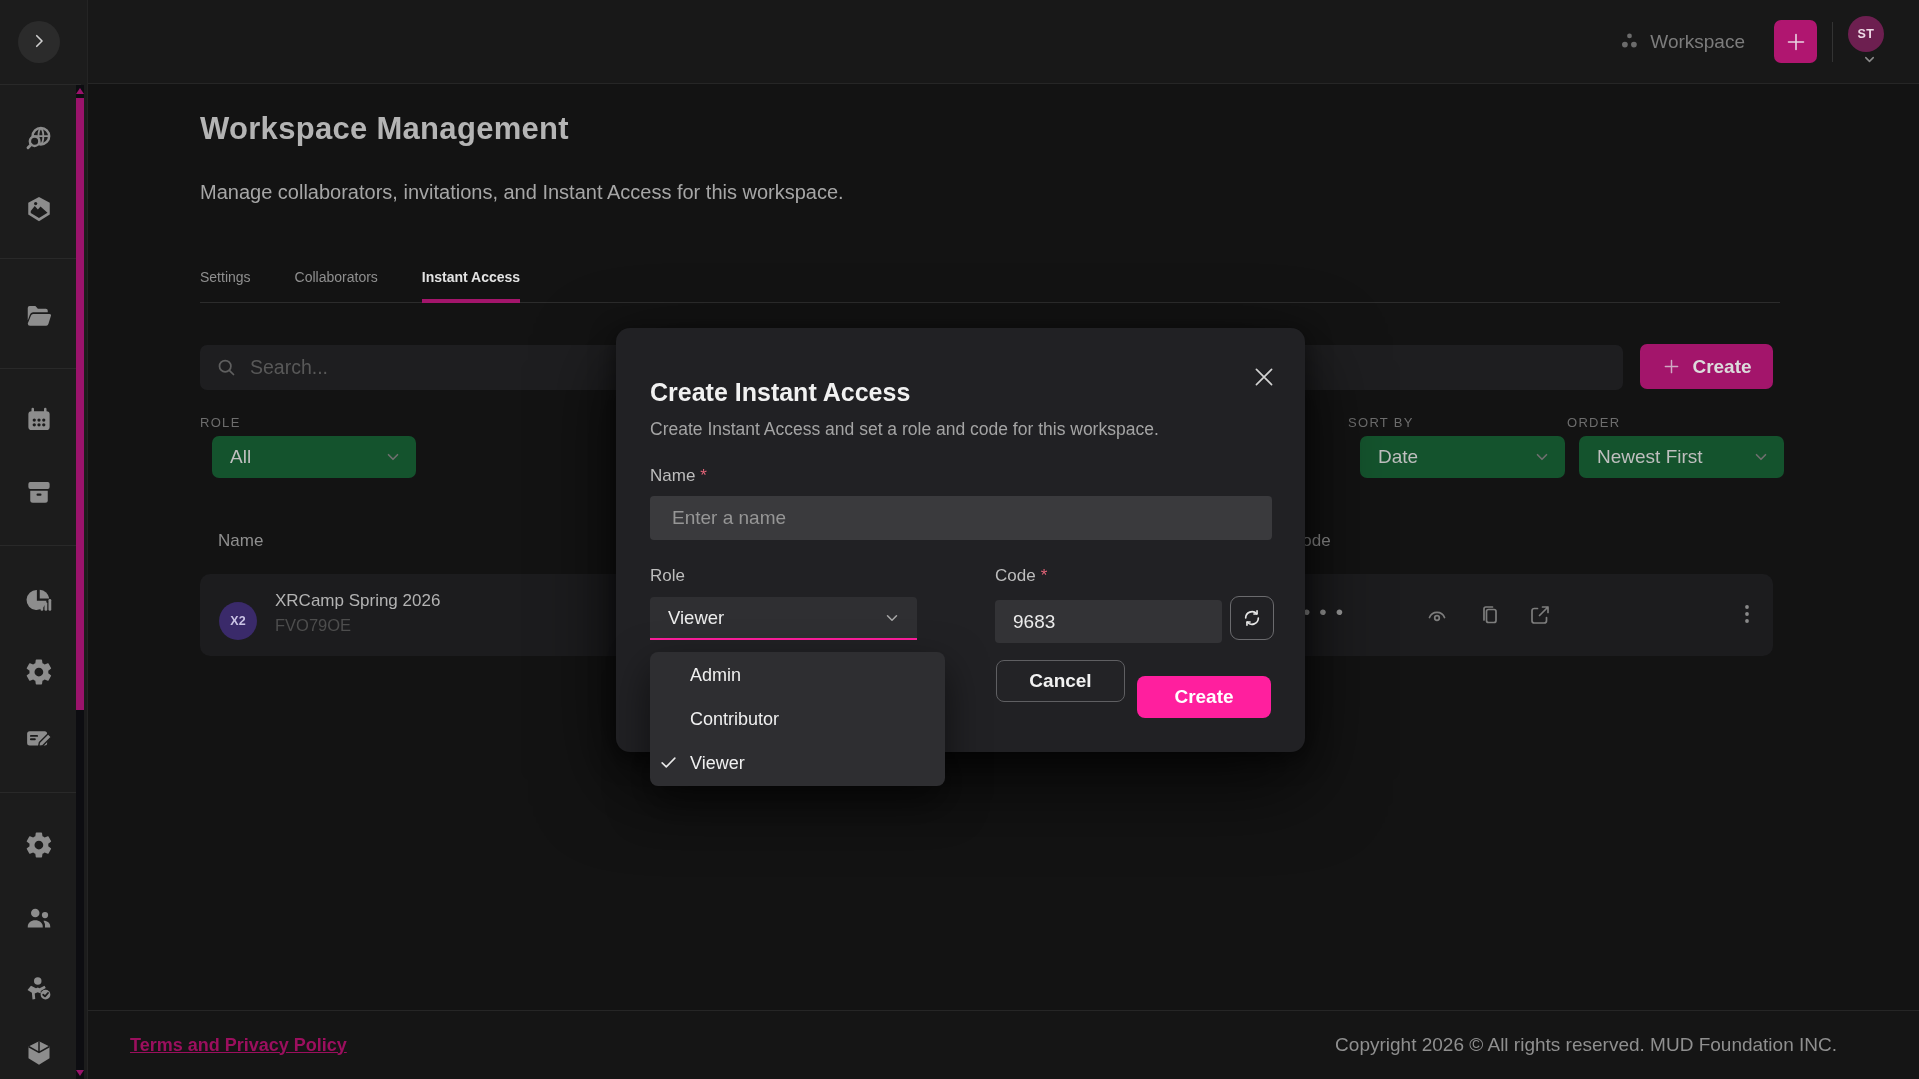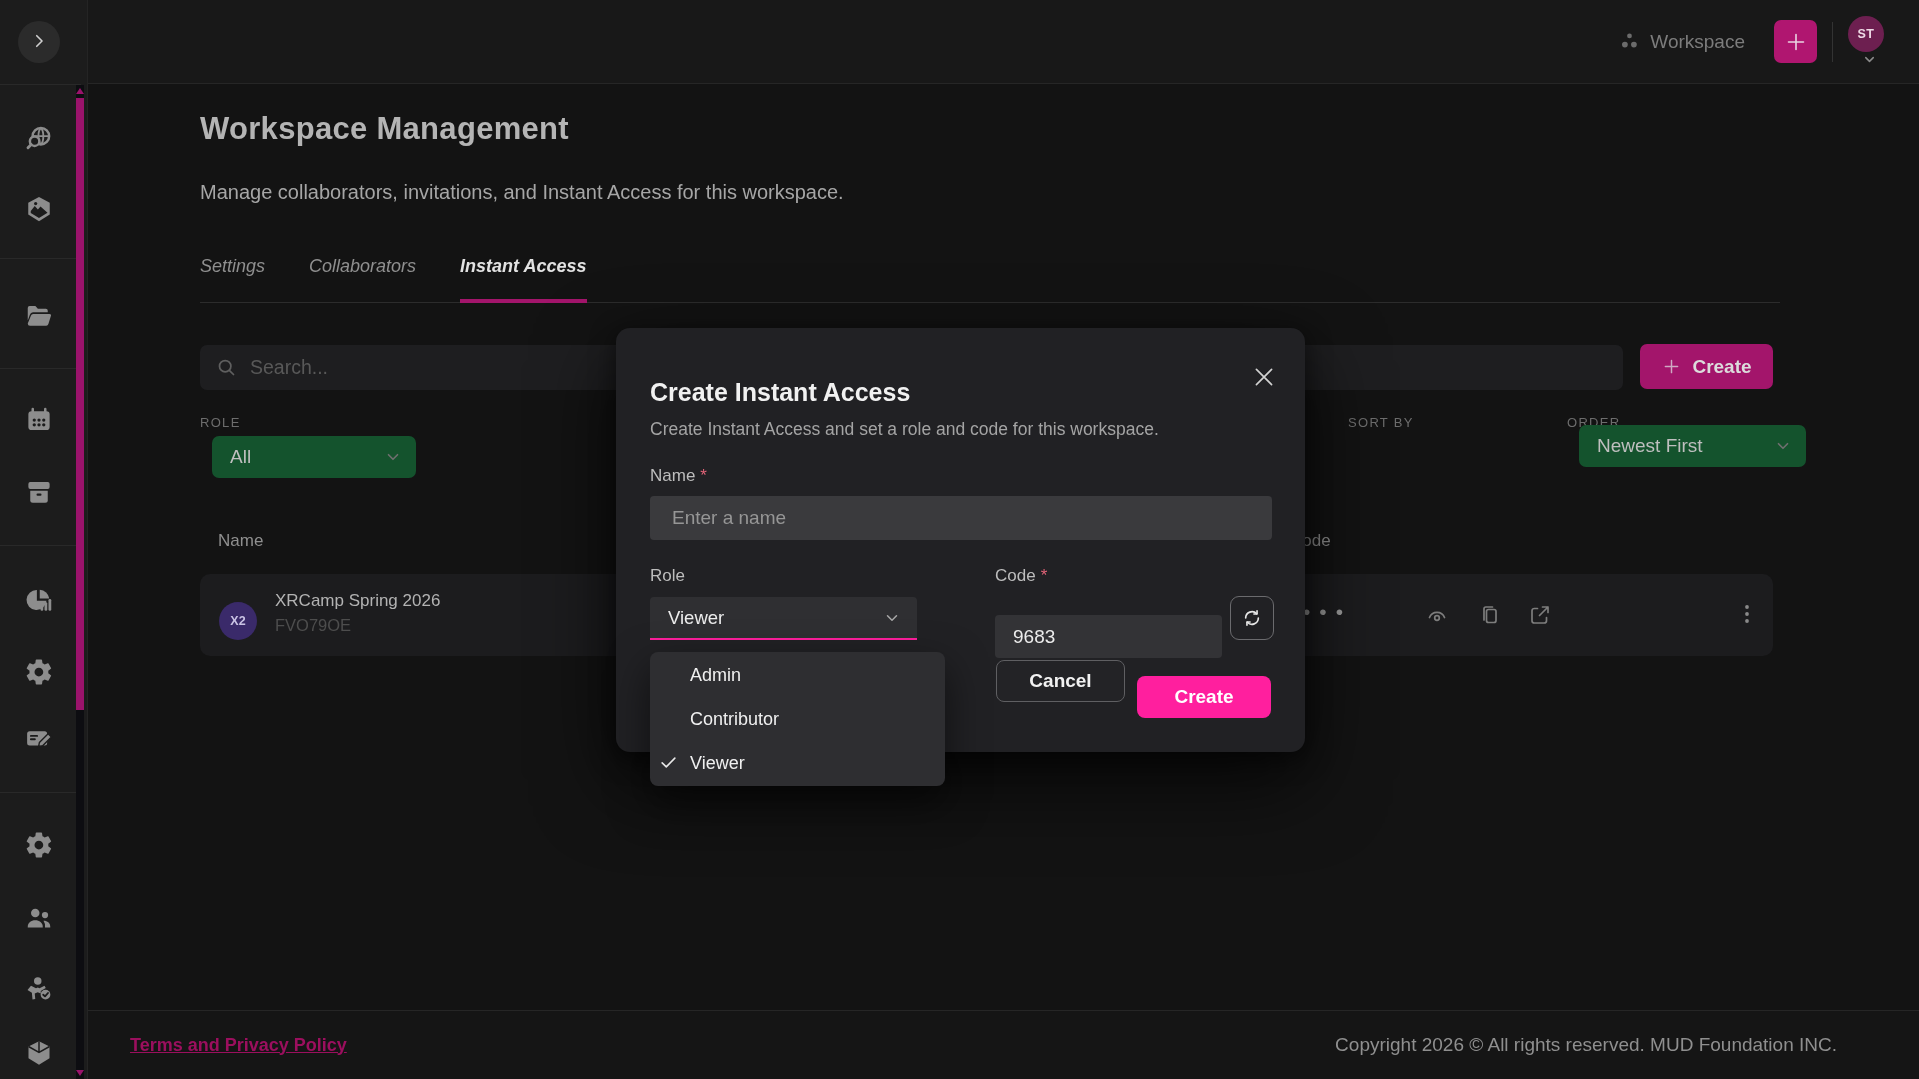--- a/index.html
+++ b/index.html
@@ -33,21 +33,21 @@
   .tb-divider{width:1px;height:40px;background:#333;margin:0 15px;}
   .profile{display:flex;align-items:center;background:none;border:none;cursor:pointer;flex-direction:column;}
   .avatar{width:36px;height:36px;border-radius:50%;background:var(--profile-badge);color:#eed9e5;font-size:12.5px;font-weight:700;display:flex;align-items:center;justify-content:center;letter-spacing:.5px;}
   .profile .chev{width:15px;height:15px;color:#8a8a8a;margin-left:7px;}
 
   
   .content{position:absolute;left:88px;top:85px;right:0;bottom:0;background:#131313;}
   .page-title{position:absolute;left:112px;top:26px;font-size:31px;font-weight:600;color:#b4b4b4;letter-spacing:.3px;}
   .page-sub{position:absolute;left:112px;top:96px;font-size:20px;color:#a6a6a6;font-weight:400;}
   .tabs{position:absolute;left:112px;right:139px;top:170px;height:48px;border-bottom:1px solid #2c2c2c;display:flex;gap:44px;}
-  .tab{display:flex;align-items:flex-end;padding-bottom:22px;font-size:18px;color:#8f8f8f;border-bottom:4px solid transparent;margin-bottom:-1px;cursor:pointer;font-style:italic;}
+  .tab{display:flex;align-items:flex-end;padding-bottom:14px;font-size:14px;color:#8f8f8f;border-bottom:4px solid transparent;margin-bottom:-1px;cursor:pointer;}
   .tab.active{color:#e2e2e2;font-weight:700;border-bottom-color:var(--accent-dim);}
 
   .searchbar{position:absolute;left:112px;top:260px;width:1423px;height:45px;background:#1e1e20;border-radius:7px;display:flex;align-items:center;padding:0 16px;}
   .searchbar svg{width:21px;height:21px;color:#5f5f5f;flex:none;}
   .searchbar input{flex:1;background:none;border:none;outline:none;color:#bdbdbd;font-size:19.5px;margin-left:13px;}
   .searchbar input::placeholder{color:#585858;}
   .create-top{position:absolute;left:1552px;top:259px;width:133px;height:45px;background:var(--accent-dim);border:none;border-radius:7px;color:#dcdcdc;font-size:19px;font-weight:700;display:flex;align-items:center;justify-content:center;gap:10px;cursor:pointer;}
   .create-top svg{width:21px;height:21px;color:#cfa9c2;}
 
   .flabel{position:absolute;font-size:13px;letter-spacing:1.3px;color:#6d6d6d;font-weight:400;}
@@ -74,21 +74,21 @@
   .m-close{position:absolute;right:28px;top:36px;width:26px;height:26px;background:none;border:none;color:#d2d2d2;cursor:pointer;}
   .m-close svg{width:100%;height:100%;}
   .m-sub{position:absolute;left:34px;top:91px;font-size:17.5px;color:#a4a4a4;}
   .m-label{position:absolute;font-size:17px;color:#bdbdbd;}
   .req{color:#e06377;margin-left:5px;}
   .m-input{position:absolute;border:none;outline:none;color:#ececec;font-size:19px;border-radius:4px;}
   .name-input{left:34px;top:168px;width:622px;height:44px;background:#3a3a3d;padding:0 22px;}
   .name-input::placeholder{color:#969696;}
   .role-select{position:absolute;left:34px;top:269px;width:267px;height:43px;background:#2f2f32;border:none;border-bottom:2px solid var(--accent);border-radius:4px 4px 0 0;color:#ececec;font-size:18.5px;display:flex;align-items:center;justify-content:space-between;padding:0 16px 0 18px;cursor:pointer;}
   .role-select .chev{width:18px;height:18px;color:#a8a8a8;}
-  .code-input{left:379px;top:287px;width:227px;height:43px;background:#333336;padding:0 18px;}
+  .code-input{left:379px;top:272px;width:227px;height:43px;background:#333336;padding:0 18px;}
   .refresh-btn{position:absolute;left:614px;top:268px;width:44px;height:44px;background:none;border:1px solid #6b6b6e;border-radius:9px;color:#e6e6e6;display:flex;align-items:center;justify-content:center;cursor:pointer;}
   .refresh-btn svg{width:22px;height:22px;}
   .m-cancel{position:absolute;left:380px;top:332px;width:129px;height:42px;background:#232326;border:1px solid #5f5f62;border-radius:8px;color:#f2f2f2;font-size:19px;font-weight:700;cursor:pointer;}
   .m-create{position:absolute;left:521px;top:348px;width:134px;height:42px;background:var(--accent);border:none;border-radius:8px;color:#fff;font-size:19px;font-weight:700;cursor:pointer;}
 
   
   .menu{position:absolute;left:650px;top:652px;width:295px;height:134px;background:#2e2e31;border-radius:8px;box-shadow:0 16px 40px rgba(0,0,0,.55);z-index:11;padding:1px 0;}
   .menu-item{height:44px;display:flex;align-items:center;padding-left:9px;font-size:18px;color:#f0f0f0;cursor:pointer;}
   .mi-icon{width:25px;height:20px;color:#e8e8e8;flex:none;}
   .mi-icon svg{width:19px;height:19px;}
@@ -255,22 +255,28 @@
     </button>
 
     <span class="flabel" style="left:112px;top:330px">ROLE</span>
     <div class="fselect" style="left:112px;top:351px;width:204px">
       <span>All</span>
       <svg class="chev" viewBox="0 0 24 24" fill="none" stroke="currentColor" stroke-width="2.2" stroke-linecap="round" stroke-linejoin="round">
           <path d="M6 9l6 6 6-6"></path>
         </svg>
     </div>
     <span class="flabel" style="left:1260px;top:330px">SORT BY</span>
+    <div class="fselect" style="left:1260px;top:351px;width:205px">
+      <span>Date</span>
+      <svg class="chev" viewBox="0 0 24 24" fill="none" stroke="currentColor" stroke-width="2.2" stroke-linecap="round" stroke-linejoin="round">
+          <path d="M6 9l6 6 6-6"></path>
+        </svg>
+    </div>
     <span class="flabel" style="left:1479px;top:330px">ORDER</span>
-    <div class="fselect" style="left:1479px;top:340px;width:227px">
+    <div class="fselect" style="left:1479px;top:351px;width:205px">
       <span>Newest First</span>
       <svg class="chev" viewBox="0 0 24 24" fill="none" stroke="currentColor" stroke-width="2.2" stroke-linecap="round" stroke-linejoin="round">
           <path d="M6 9l6 6 6-6"></path>
         </svg>
     </div>
 
     <span class="thead" style="left:130px;top:446px">Name</span>
     <span class="thead" style="left:1202px;top:446px">Code</span>
 
     <div class="row-card">

